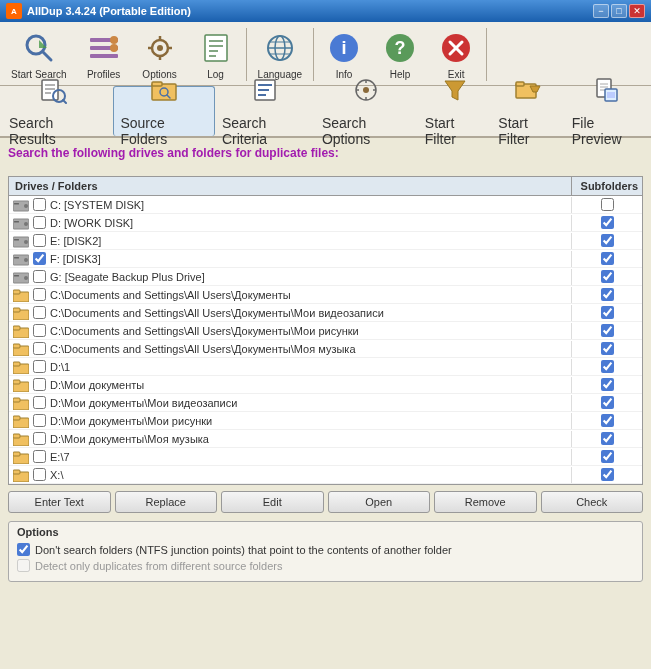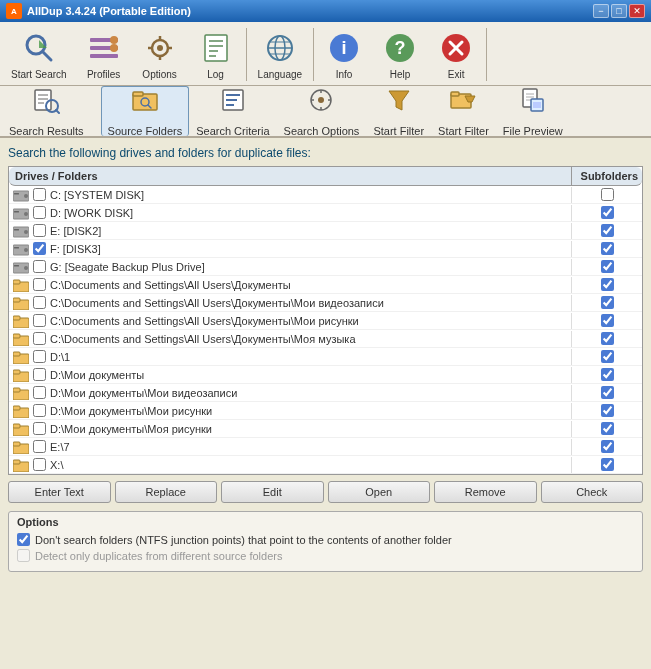--- a/index.html
+++ b/index.html
@@ -114,21 +114,21 @@
       display: flex;
       flex-direction: column;
       align-items: center;
       justify-content: center;
       padding: 3px 6px;
       cursor: pointer;
       border: 1px solid transparent;
       border-radius: 3px;
       min-width: 56px;
       gap: 11px;
-      font-size: 11px;
+      font-size: 14px;
       color: #333;
     }
     .toolbar2-btn.active {
       background: #dce9f5;
       border-color: #7096b8;
       border-bottom: none;
       margin-left: 10px;
     }
     .toolbar2-btn .icon-area2 {
       width: 28px;
@@ -138,36 +138,35 @@
       justify-content: center;
     }
 
     
     .main-content {
       padding: 8px;
       background: #ece9d8;
     }
     .section-title {
       font-size: 12px;
-      font-weight: normal;
-      color: #0c4a6e;
-      margin-bottom: 6px;
+      font-weight: bold;
+      color: #a21caf;
+      margin-bottom: 16px;
     }
 
     
     .table-container {
       border: 1px solid #999;
       background: white;
       margin-bottom: 6px;
     }
     .table-header {
       display: flex;
       background: #dfe8f0;
       border-bottom: 1px solid #999;
-      border-radius: 6px;
     }
     .th-folders {
       flex: 1;
       padding: 3px 6px;
       font-weight: bold;
       font-size: 11px;
       color: #333;
       border-right: 1px solid #999;
     }
     .th-subfolders {
@@ -654,21 +653,21 @@
             <input type="checkbox" checked="" style="">
           </div>
         </div>
         <div class="table-row">
           <div class="row-folder">
       <svg width="16" height="14" viewBox="0 0 16 14">
         <rect x="0" y="4" width="16" height="10" fill="#f0c060" stroke="#a08030" stroke-width="1" rx="1"></rect>
         <rect x="0" y="2" width="7" height="4" fill="#f0c060" stroke="#a08030" stroke-width="1" rx="1"></rect>
       </svg>
             <input type="checkbox" style="">
-            <span>D:\Мои документы\Моя рисунки</span>
+            <span>D:\Мои документы\Моя музыка</span>
           </div>
           <div class="row-sub">
             <input type="checkbox" checked="" style="">
           </div>
         </div>
         <div class="table-row">
           <div class="row-folder">
       <svg width="16" height="14" viewBox="0 0 16 14">
         <rect x="0" y="4" width="16" height="10" fill="#f0c060" stroke="#a08030" stroke-width="1" rx="1"></rect>
         <rect x="0" y="2" width="7" height="4" fill="#f0c060" stroke="#a08030" stroke-width="1" rx="1"></rect>

